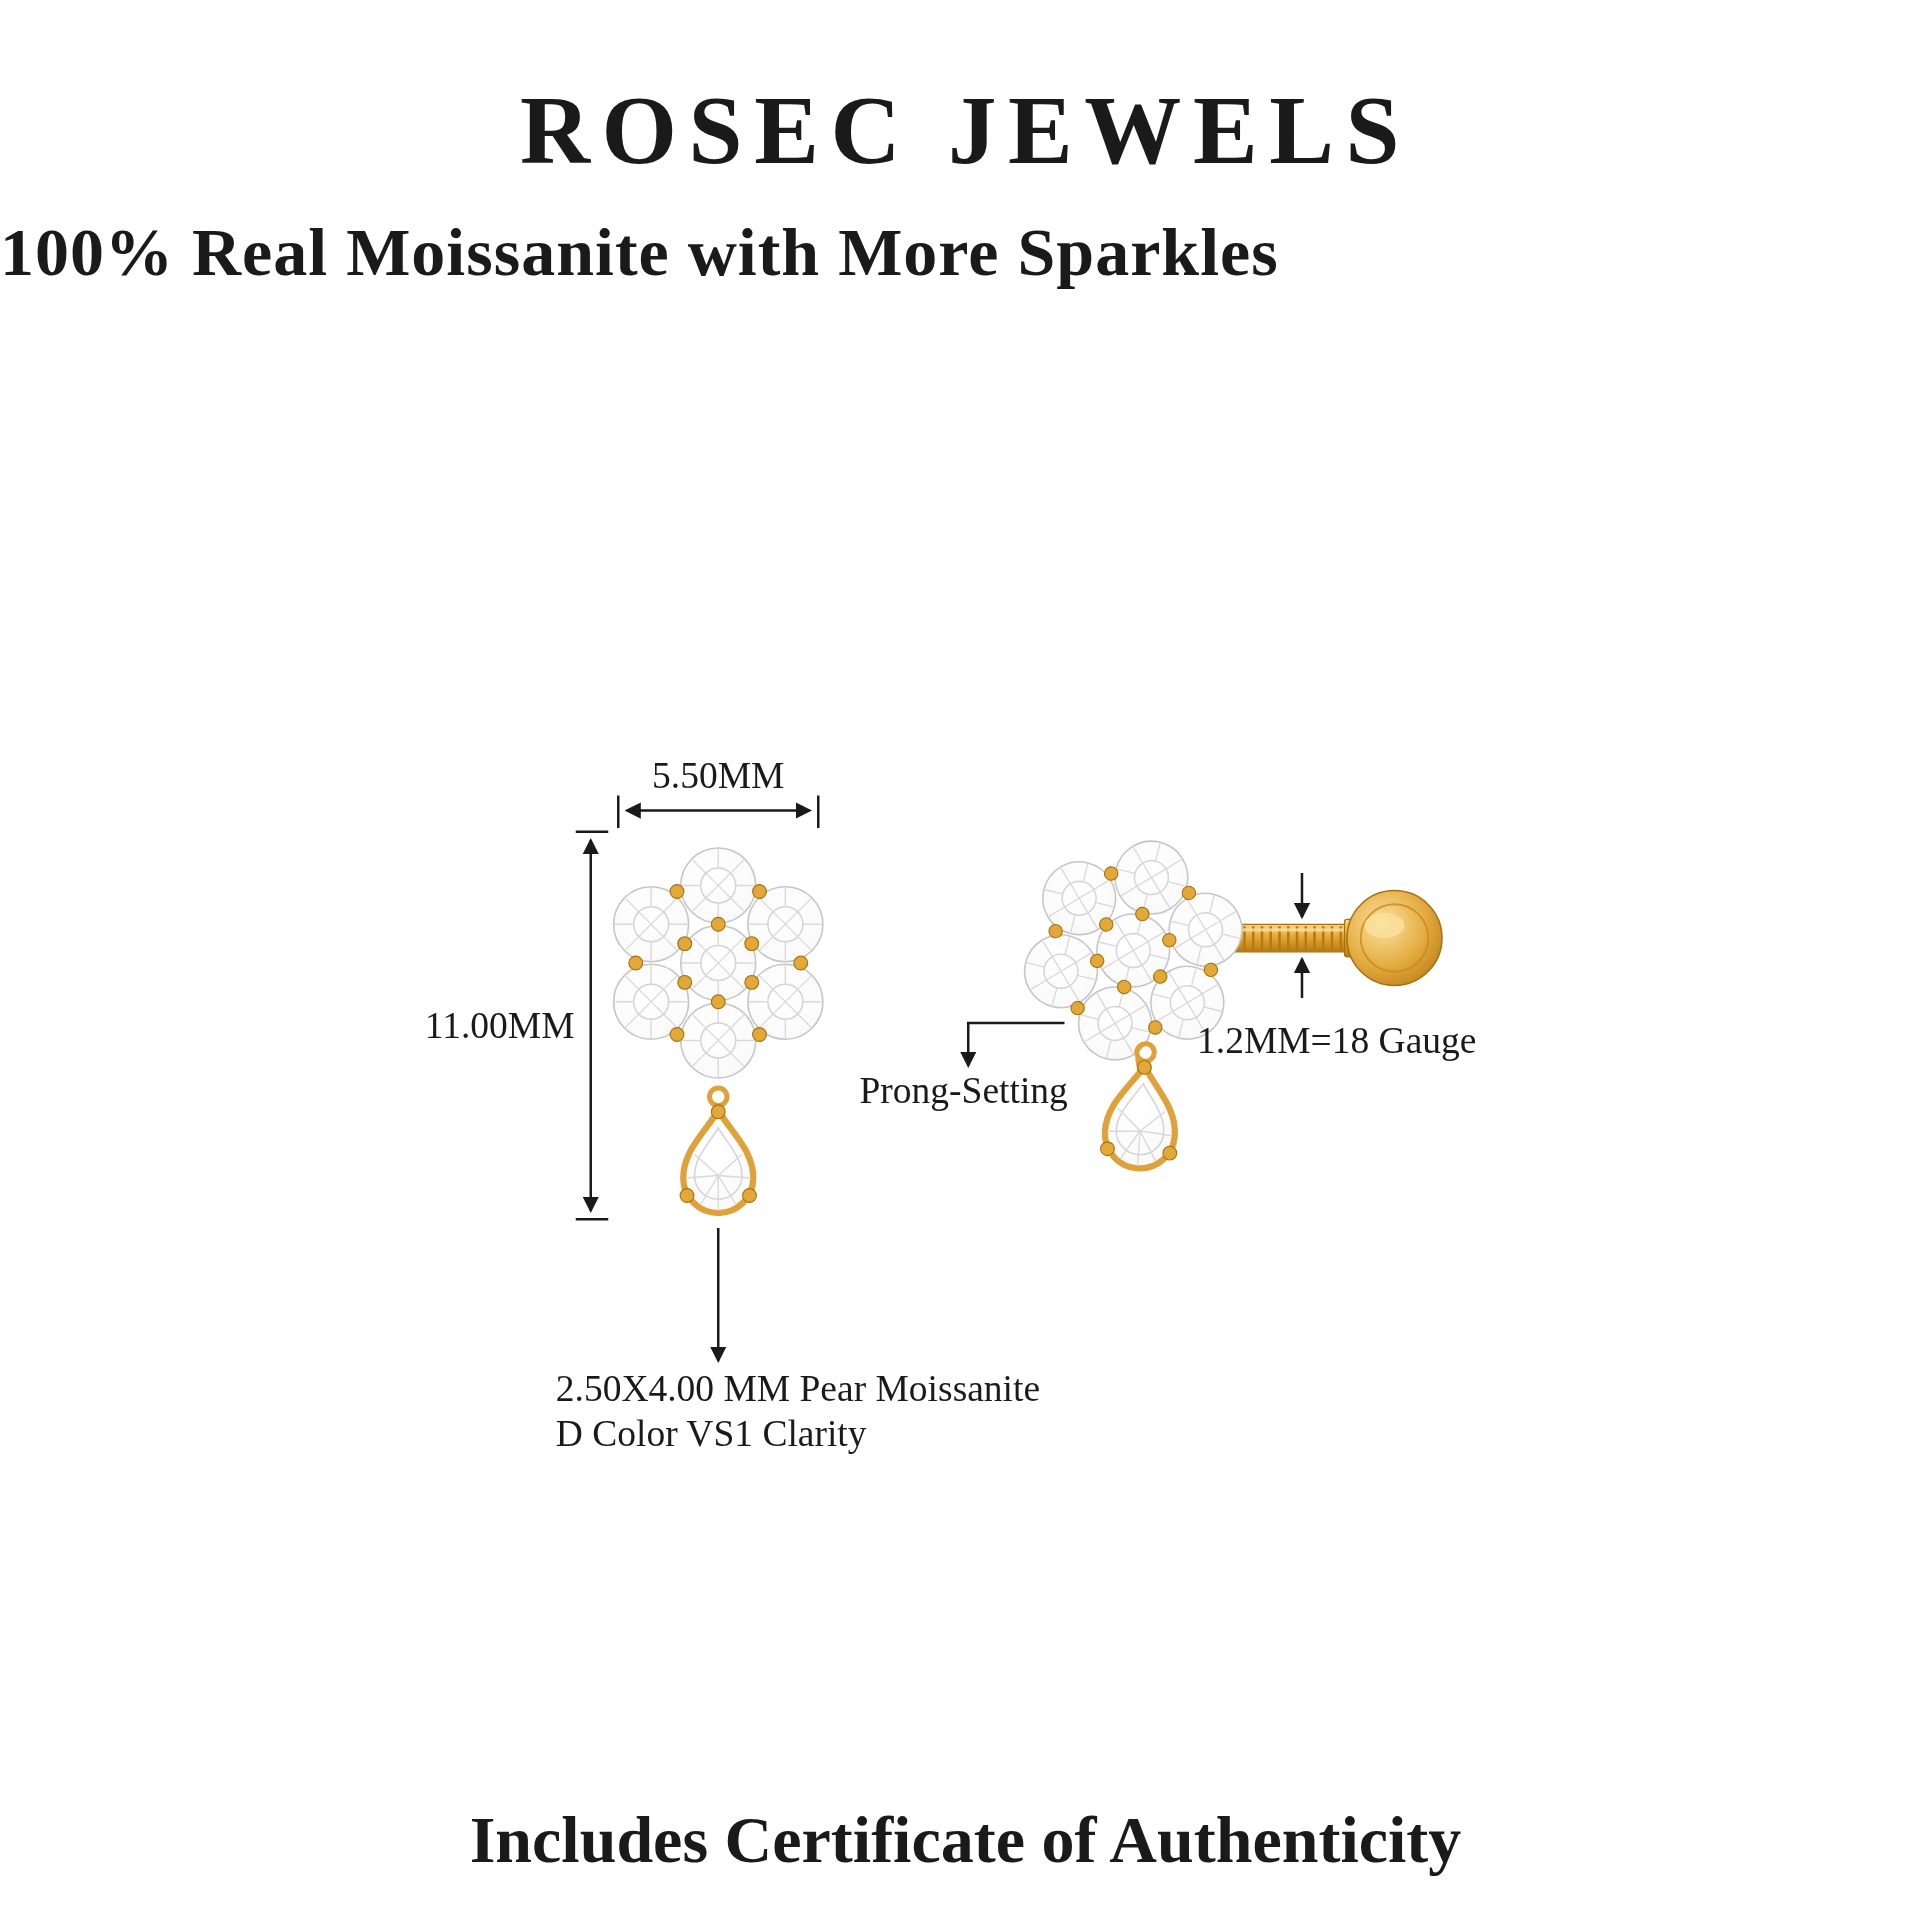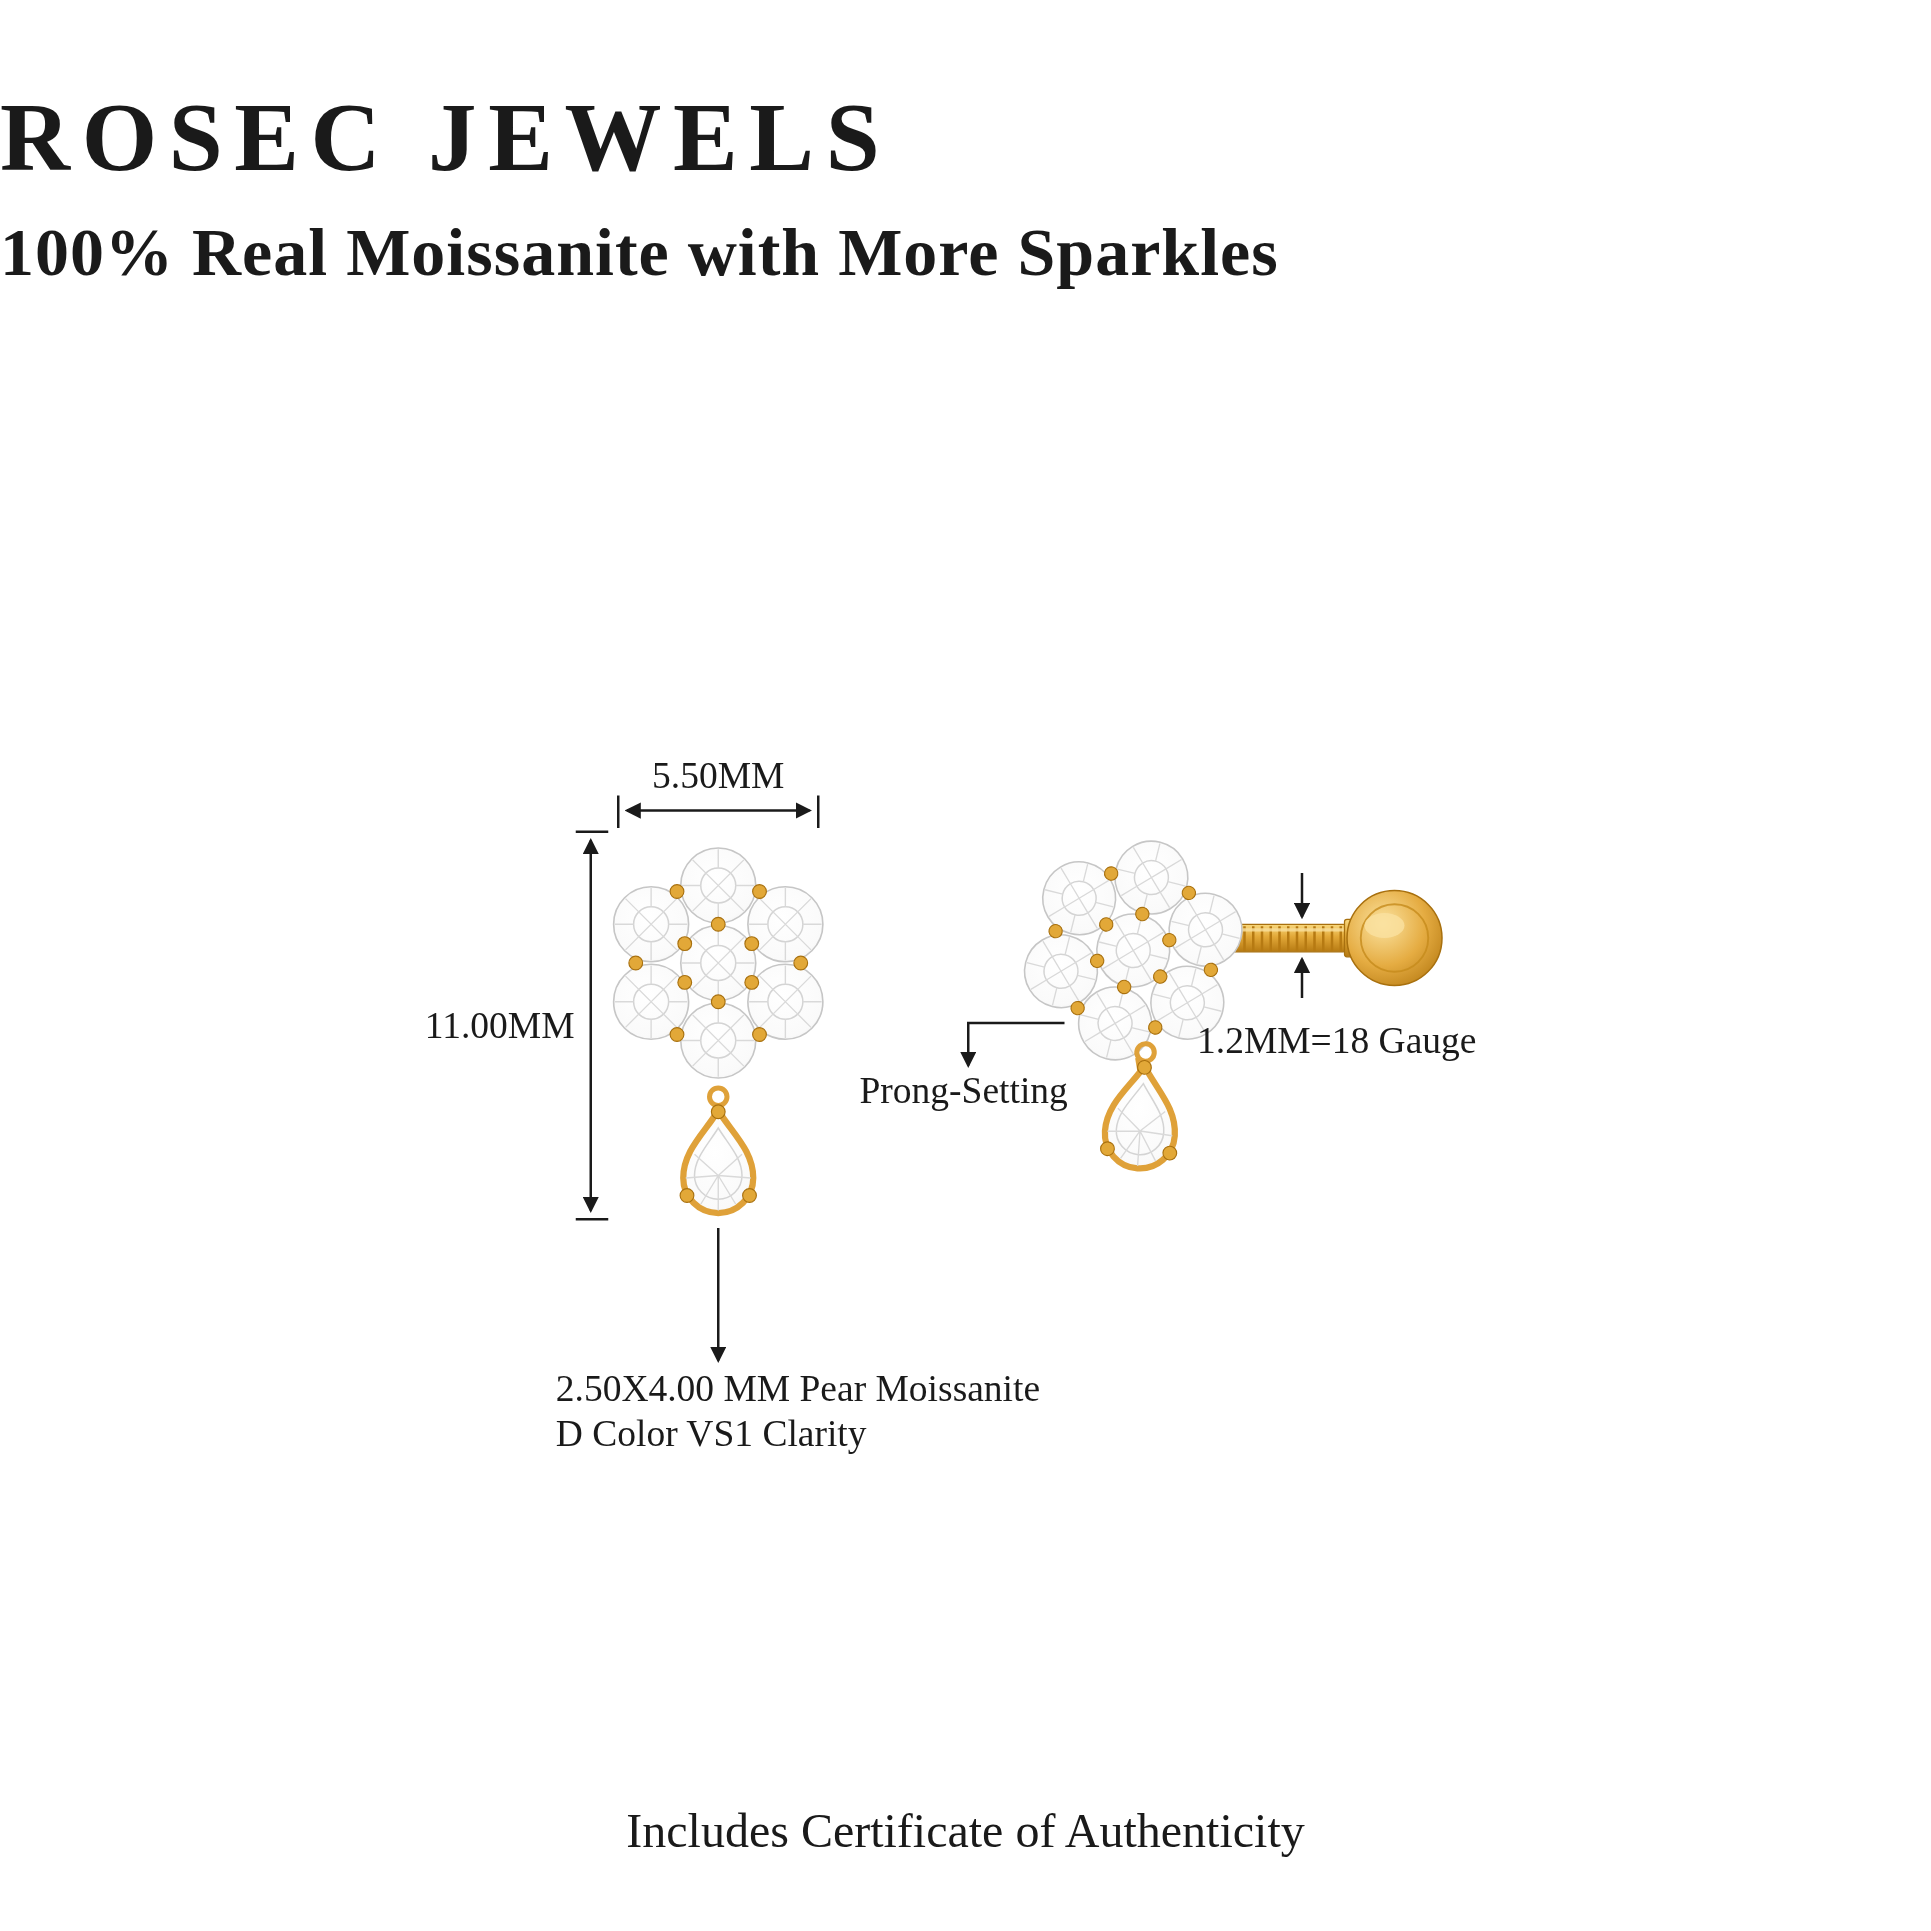--- a/index.html
+++ b/index.html
@@ -2,39 +2,39 @@
 <html><head>
 <meta charset="utf-8">
 <style>
   html,body{margin:0;padding:0;}
   body{
     width:1931px;height:1931px;position:relative;overflow:hidden;
     background:#ffffff;color:#1a1a1a;
     font-family:"Liberation Serif", serif;
   }
   .brand-title{
-    position:absolute;top:89px;left:0;width:100%;
-    font-size:97px;font-weight:700;
+    position:absolute;top:82px;left:0;width:100%;
+    text-align:center;font-size:97px;font-weight:700;
     letter-spacing:11.6px;line-height:1;margin:0;
   }
   .tagline{
     position:absolute;top:218px;left:0;width:100%;
     text-align:left;font-size:68px;font-weight:700;
     letter-spacing:1px;line-height:1;margin:0;
   }
   .diagram{
     position:absolute;left:412px;top:738px;width:1125px;height:775px;
   }
   .diagram text{
     font-family:"Liberation Serif", serif;
     font-size:30px;fill:#1a1a1a;
   }
   .footer-note{
     position:absolute;top:1807px;left:0;width:100%;
-    text-align:center;font-size:48px;font-weight:400;line-height:1;margin:0;
+    text-align:center;font-size:66px;font-weight:700;line-height:1;margin:0;
   }
 </style>
 </head>
 <body>
 
 <h1 class="brand-title">ROSEC JEWELS</h1>
 <h2 class="tagline">100% Real Moissanite with More Sparkles</h2>
 
 <svg class="diagram" viewBox="0 0 900 620" xmlns="http://www.w3.org/2000/svg">
   <defs>

